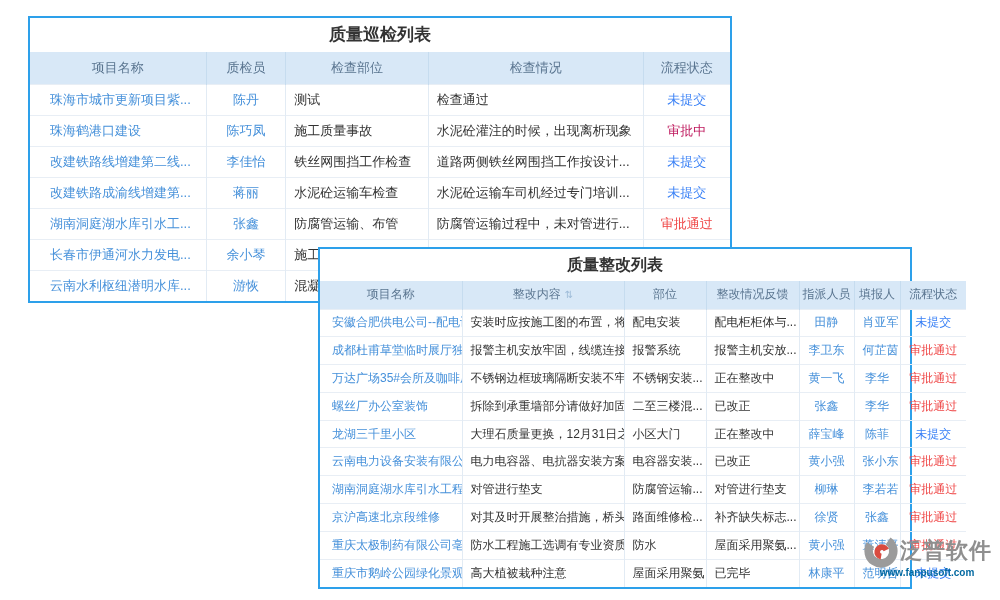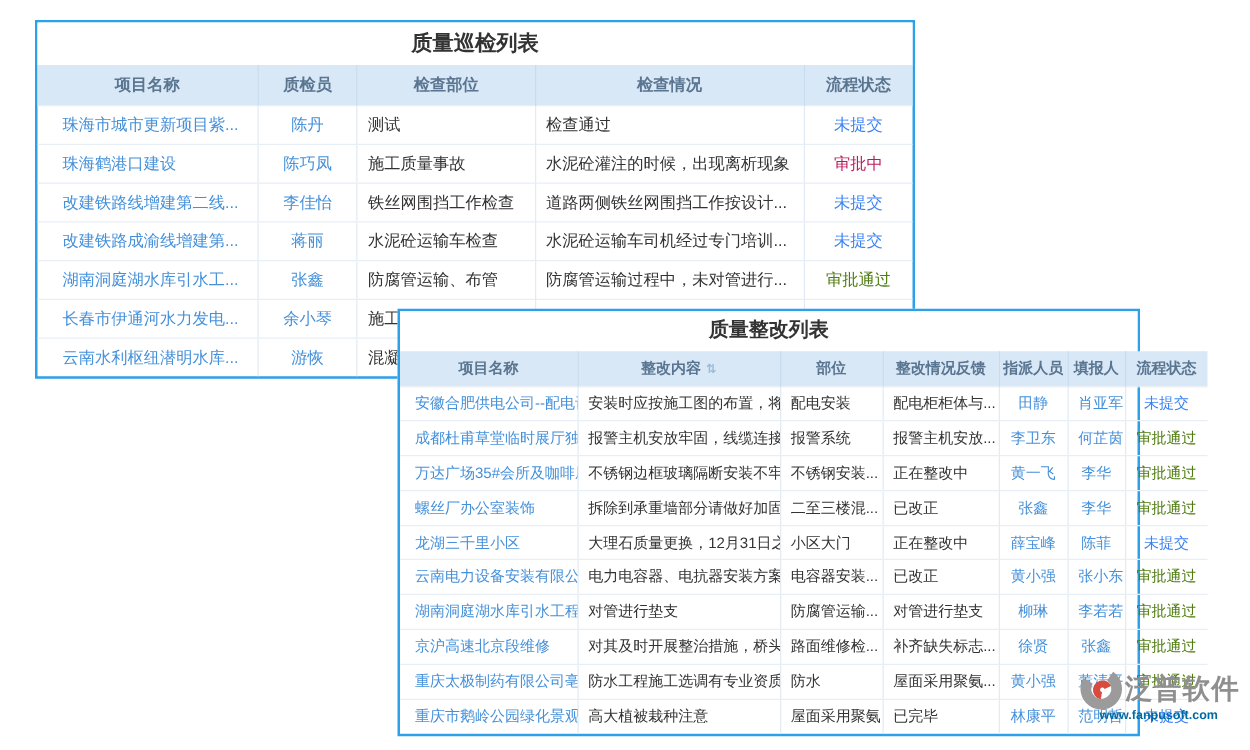--- a/index.html
+++ b/index.html
@@ -5,37 +5,37 @@
   * { margin:0; padding:0; box-sizing:border-box; }
   html,body { width:1000px; height:600px; background:#ffffff; overflow:hidden;
               font-family:"Liberation Sans","DejaVu Sans",sans-serif; }
   .table-card { position:absolute; background:#fff; border:2px solid #2da0ea; }
   .card-1 { left:28px; top:16px; width:704px; z-index:1; }
   .card-2 { left:318px; top:247px; width:594px; z-index:5; }
   .card-title { text-align:center; font-weight:bold; color:#333; background:#fff; }
   .card-1 .card-title { height:34px; line-height:34px; font-size:17px; }
   .card-2 .card-title { height:32px; line-height:32px; font-size:16px; }
   table { width:100%; border-collapse:collapse; table-layout:fixed; }
-  th { background:#d8e8f7; color:#5a7590; font-weight:bold; text-align:center;
+  th { background:#d8e8f7; color:#5a7590; font-weight:normal; text-align:center;
        border-left:1px solid #c6dcef; }
   th:first-child { border-left:none; }
   .card-1 th { height:32px; font-size:13px; }
   .card-2 th { height:28px; font-size:12px; }
   td { border-left:1px solid #e2ebf4; border-top:1px solid #e8eef5;
        color:#333; white-space:nowrap; overflow:hidden; padding:0 8px; }
   td:first-child { border-left:none; }
   .card-1 td { height:31px; font-size:13px; }
   .card-2 td { height:27.8px; font-size:12px; }
   .card-1 td.cell-project { padding-left:20px; }
   .card-2 td.cell-project { padding-left:12px; }
   .center { text-align:center; }
   .link { color:#4590da; }
   .st-pending  { color:#3b82f6; }
   .st-review   { color:#be185d; }
-  .st-approved { color:#4d7c0f; }
+  .st-approved { color:#ef4444; }
   .sort-ic { font-size:10px; color:#9dbbd8; margin-left:4px; }
   .brand { position:absolute; left:856px; top:532px; z-index:30; text-align:center; width:142px; }
   .brand-row { display:flex; align-items:center; justify-content:center; }
   .brand-name { font-size:22px; font-weight:bold; color:#8f8f8f; letter-spacing:1px; }
   .brand-url { font-size:10px; font-weight:bold; color:#0369a1; margin-top:-3px; }
 </style>
 </head>
 <body>
 
 <div class="table-card card-1">

